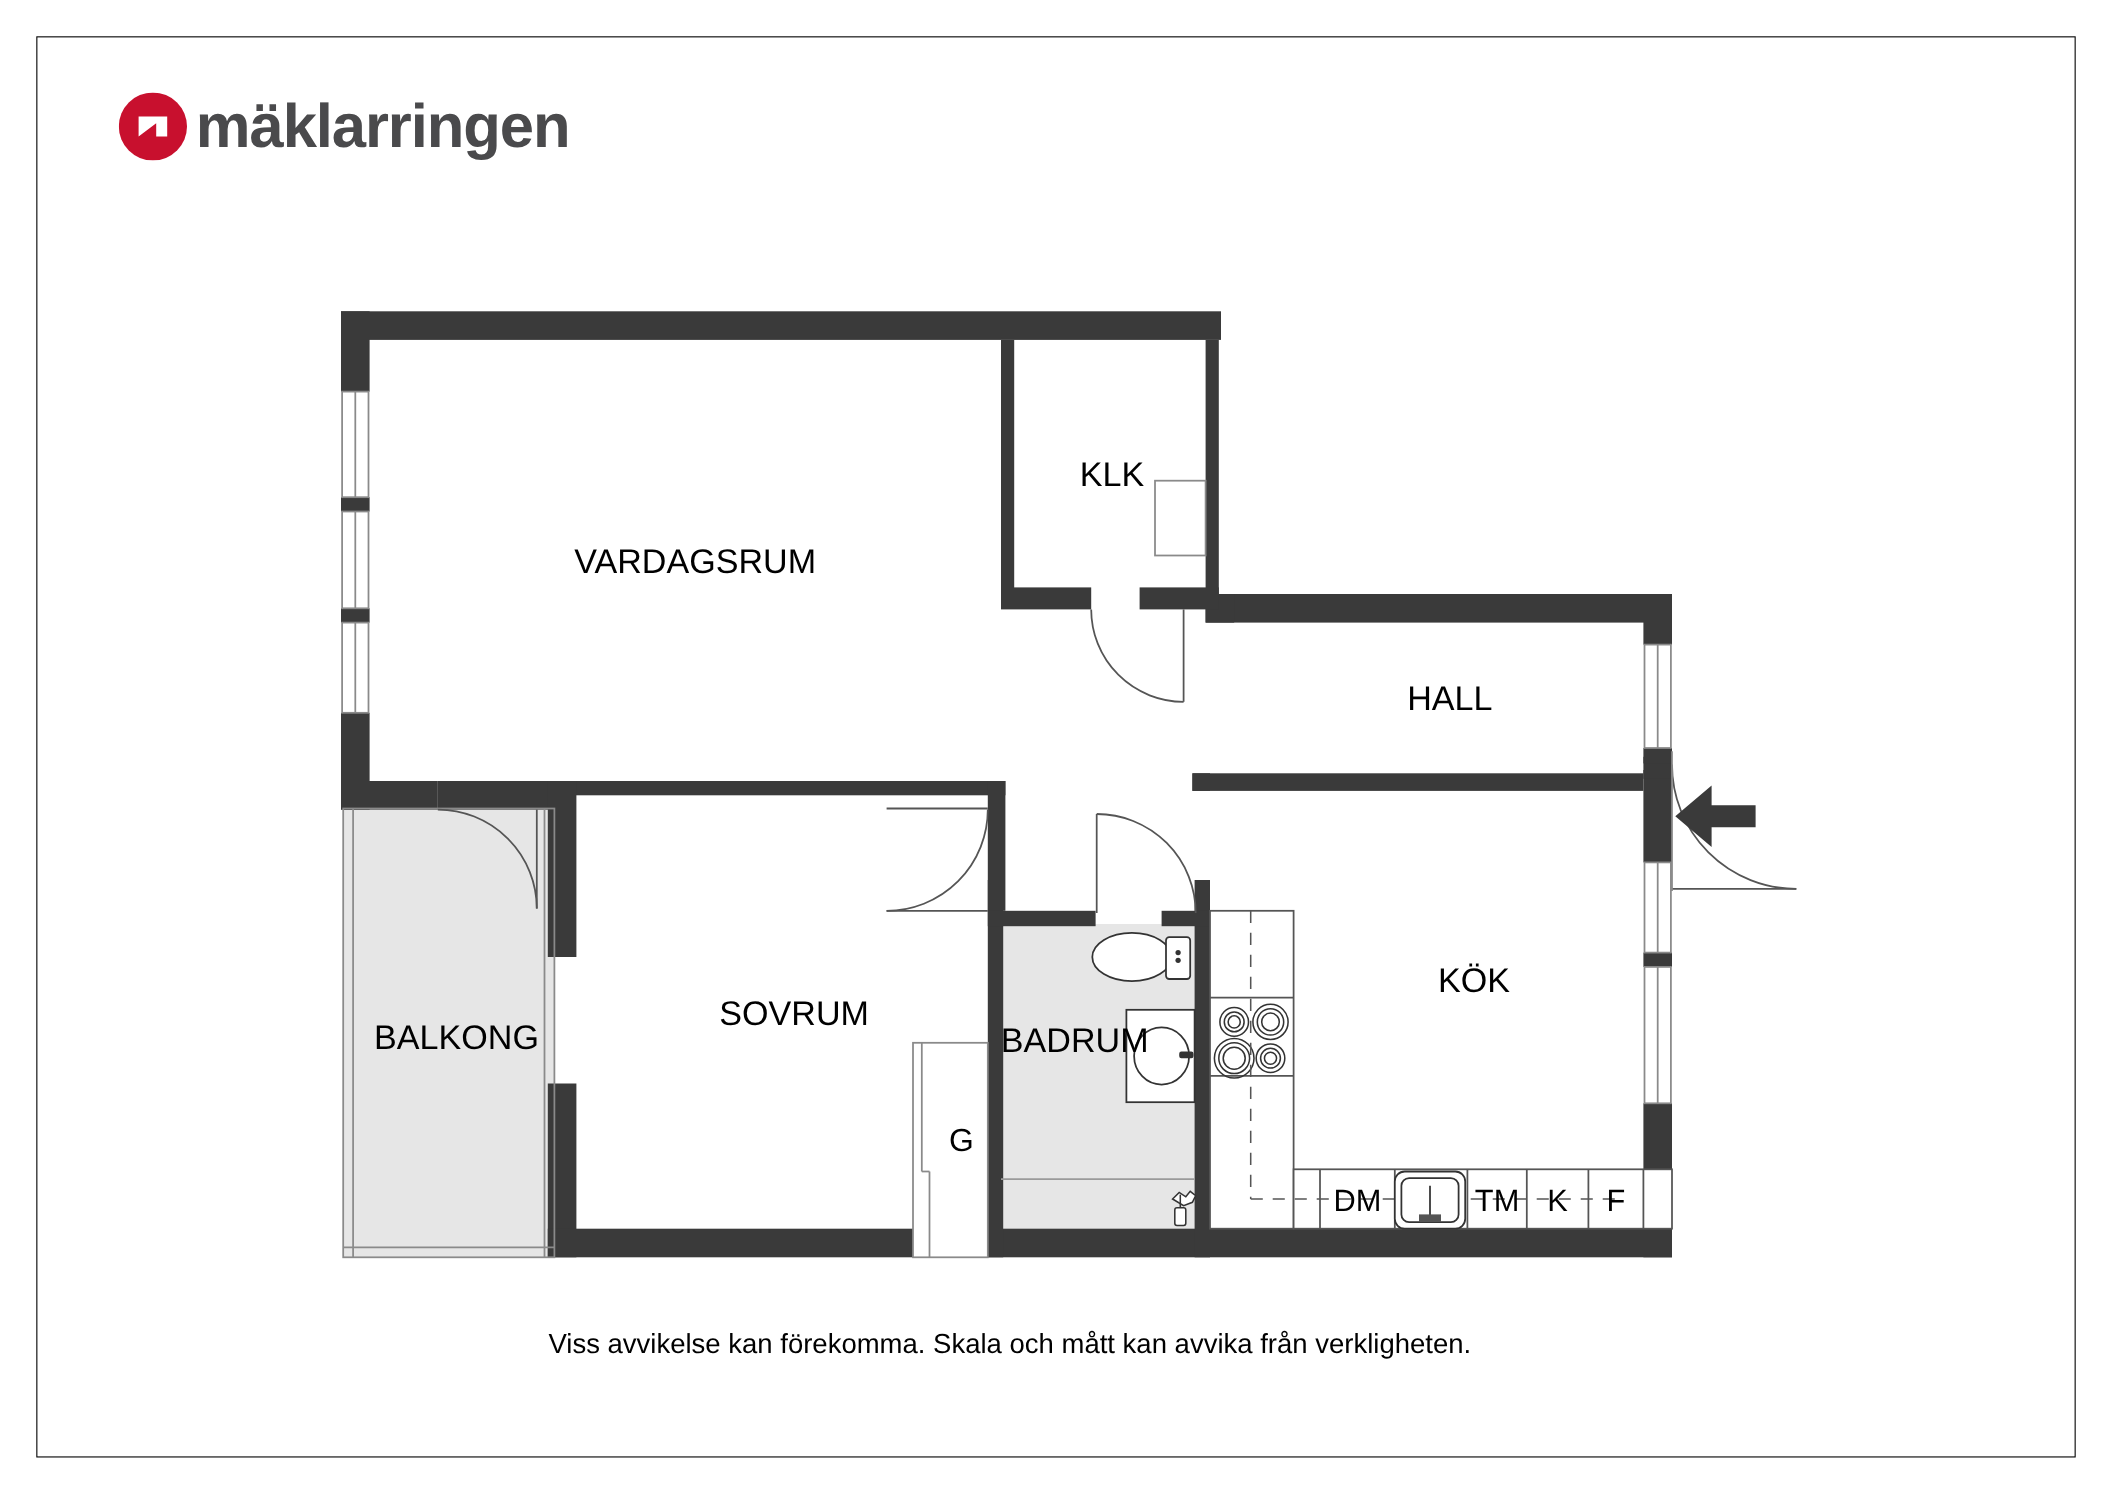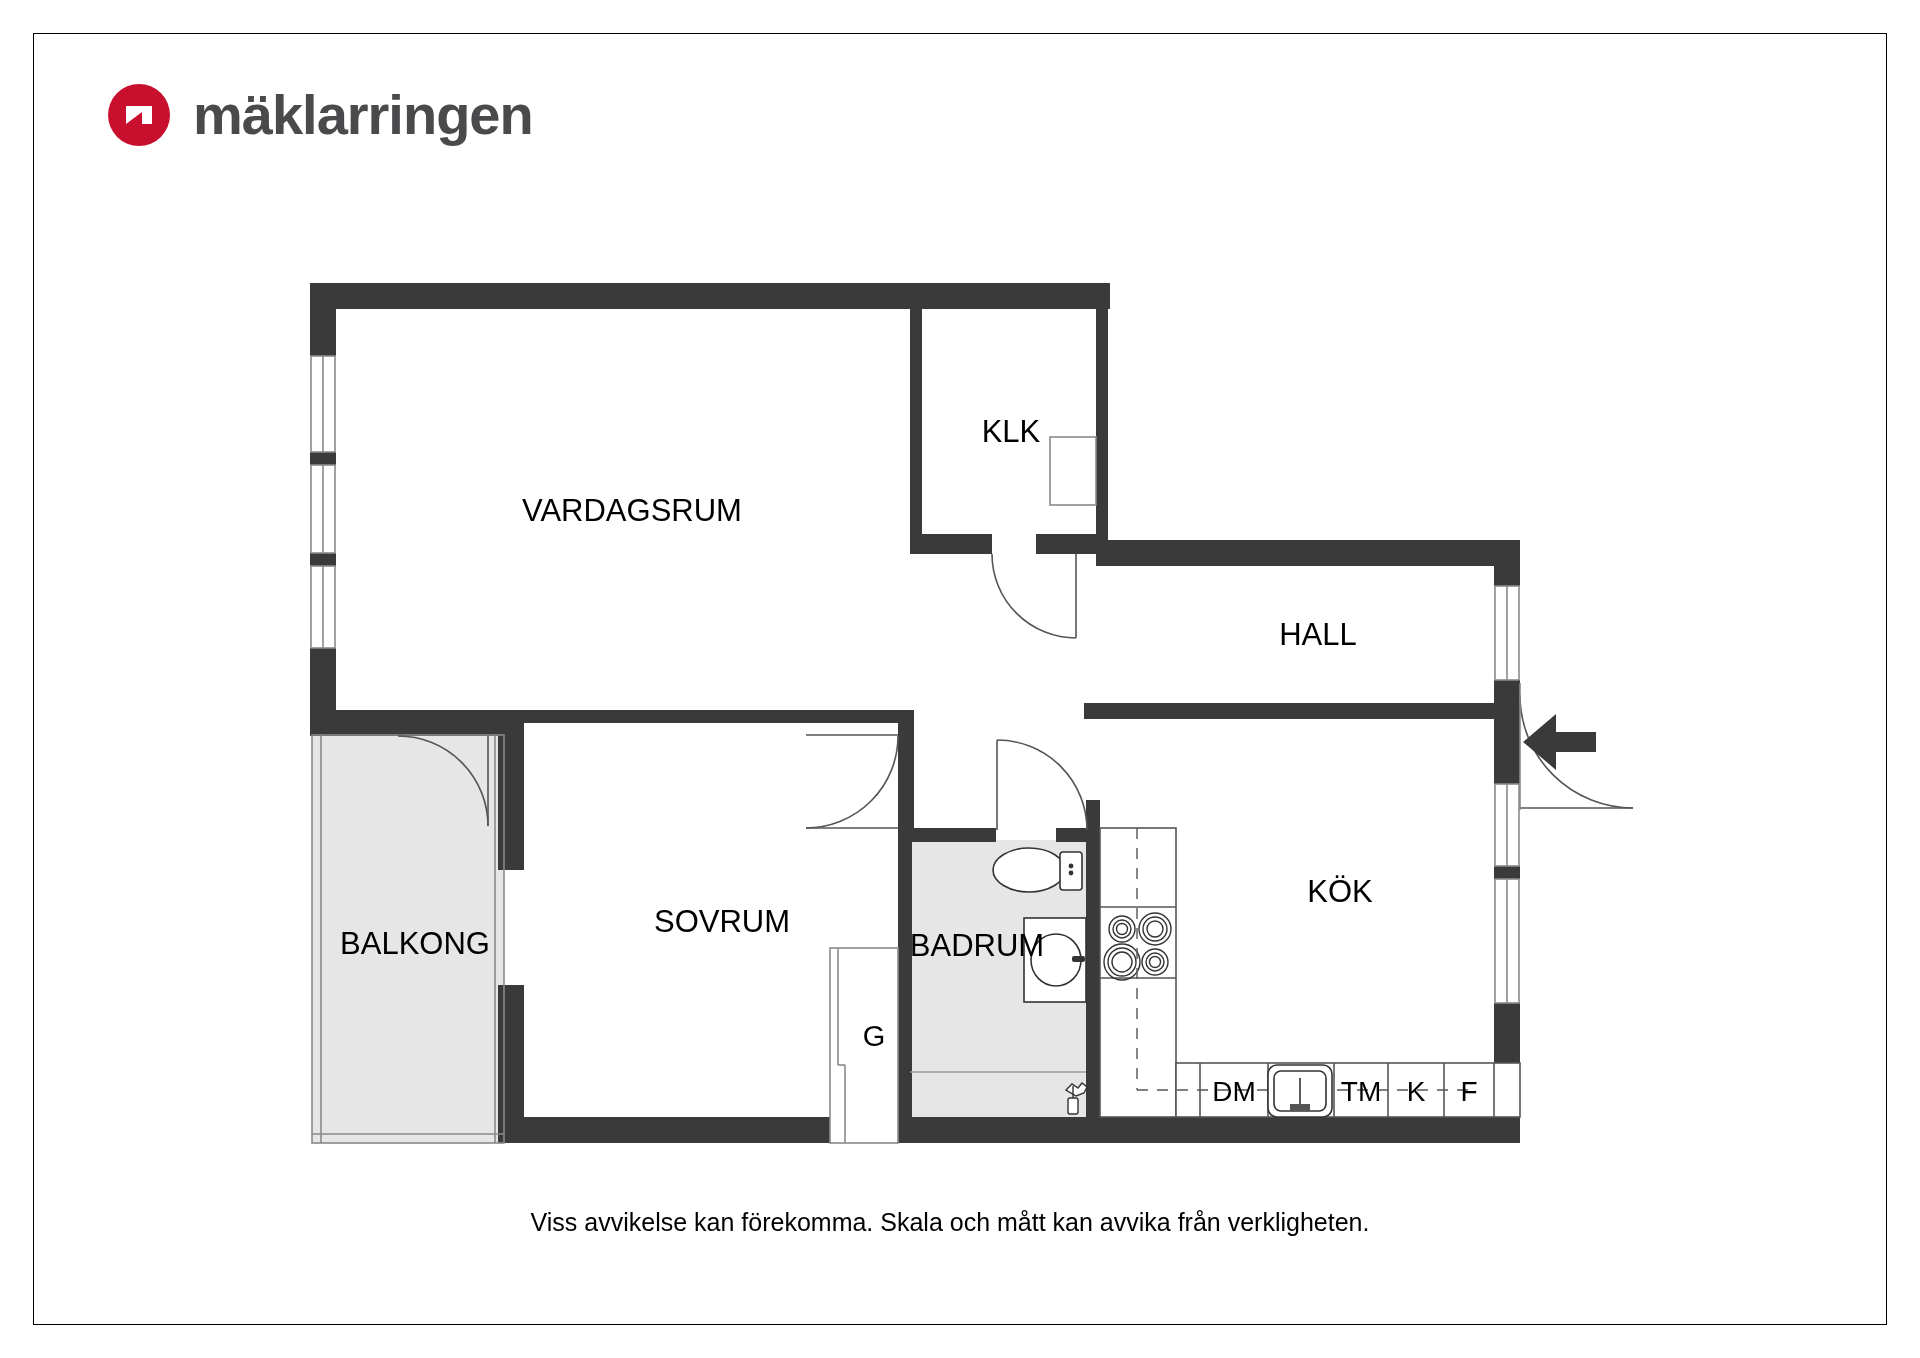--- a/index.html
+++ b/index.html
@@ -41,21 +41,21 @@
     width: 62px;
     height: 62px;
     position: relative;
     flex: 0 0 auto;
   }
   #logo-text {
     font-size: 56px;
     font-weight: bold;
     color: #4a4a4c;
     letter-spacing: -1px;
-    margin-left: 23px;
+    margin-left: 8px;
     line-height: 1;
     white-space: nowrap;
   }
 
   
   #plan {
     position: absolute;
     left: 0;
     top: 0;
     width: 1920px;
@@ -65,21 +65,20 @@
   
   #caption {
     position: absolute;
     left: 0;
     top: 1208px;
     width: 1836px;
     text-align: center;
     font-size: 25px;
     color: #000000;
     font-family: "Liberation Sans", sans-serif;
-    padding-left: 32px;
   }
 </style>
 </head>
 <body>
 
 <div id="page">
 
   <div id="frame"></div>
 
   <div id="logo">

